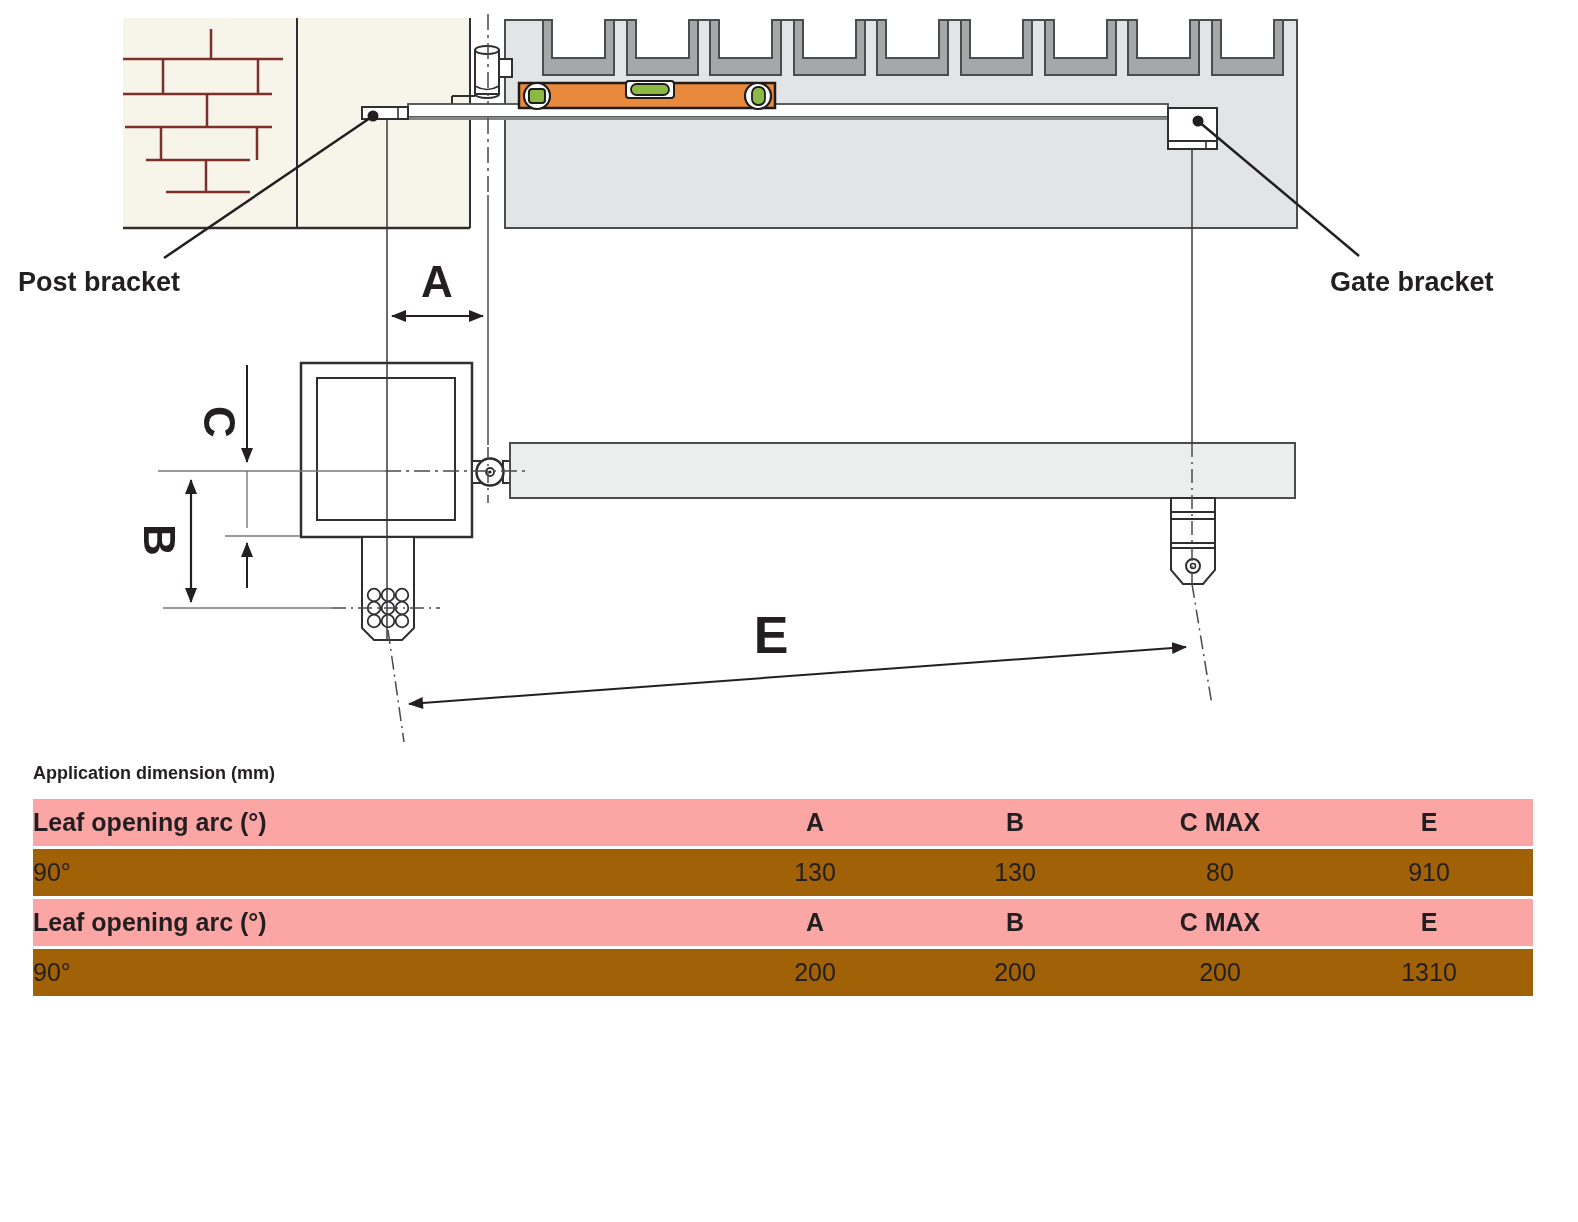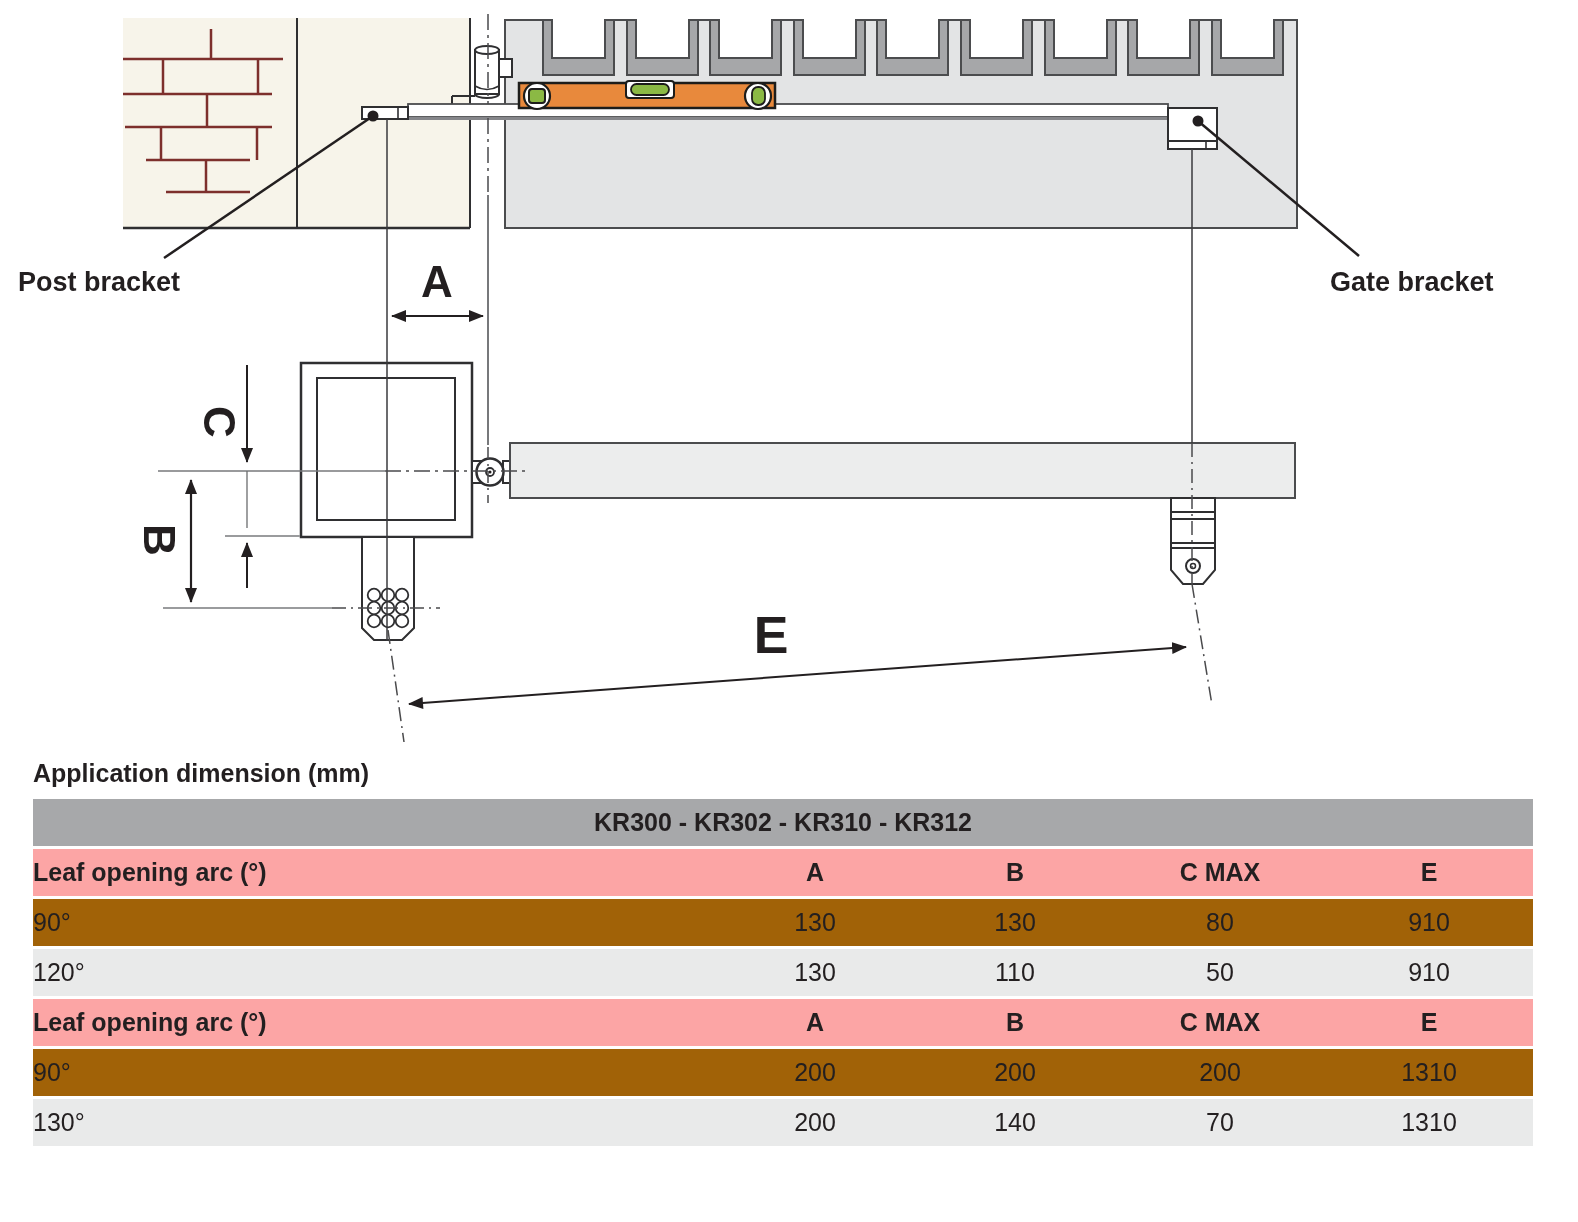--- a/index.html
+++ b/index.html
@@ -1,19 +1,19 @@
 <!DOCTYPE html>
 <html><head>
 <meta charset="utf-8">
 <style>
   html,body{margin:0;padding:0;background:#fff;}
   .page{width:1578px;height:1222px;background:#fff;position:relative;overflow:hidden;
         font-family:"Liberation Sans",sans-serif;color:#231f20;}
   svg.diagram{display:block;}
-  .table-title{margin:14px 0 12px 33px;font-size:25px;font-weight:bold;line-height:28px;}
+  .table-title{margin:14px 0 12px 33px;font-size:18px;font-weight:bold;line-height:28px;}
   table.dim{width:1500px;margin-left:33px;border-collapse:separate;border-spacing:0;
             table-layout:fixed;font-size:25px;color:#231f20;}
   table.dim td{height:47px;border-bottom:3px solid #fff;vertical-align:middle;padding:0;}
   tr.band td{background:#a7a8aa;text-align:center;font-weight:bold;}
   tr.head td{background:#fca5a5;font-weight:bold;}
   tr.head td.num, td.num{text-align:center;}
   tr.data td{background:#a16207;}
   tr.data.alt td{background:#e9eaea;}
   td.lbl{text-align:left;padding-left:10px;}
   text{font-family:"Liberation Sans",sans-serif;fill:#231f20;}
@@ -206,62 +206,45 @@
 <table class="dim">
   <colgroup>
     <col style="width:682px">
         <col style="width:200px">
         <col style="width:200px">
     <col style="width:210px">
         <col style="width:208px">
   </colgroup>
   <tbody>
 
-    <tr class="band">
-      <td colspan="5">KR300 - KR302 - KR310 - KR312</td>
-    </tr>
     <tr class="head">
       <td class="lbl">Leaf opening arc (°)</td>
       <td class="num">A</td>
       <td class="num">B</td>
       <td class="num">C MAX</td>
       <td class="num">E</td>
     </tr>
     <tr class="data">
       <td class="lbl">90°</td>
       <td class="num">130</td>
       <td class="num">130</td>
       <td class="num">80</td>
       <td class="num">910</td>
     </tr>
-    <tr class="data alt">
-      <td class="lbl">120°</td>
-      <td class="num">130</td>
-      <td class="num">110</td>
-      <td class="num">50</td>
-      <td class="num">910</td>
-    </tr>
 
     <tr class="head">
       <td class="lbl">Leaf opening arc (°)</td>
       <td class="num">A</td>
       <td class="num">B</td>
       <td class="num">C MAX</td>
       <td class="num">E</td>
     </tr>
     <tr class="data">
       <td class="lbl">90°</td>
       <td class="num">200</td>
       <td class="num">200</td>
       <td class="num">200</td>
       <td class="num">1310</td>
     </tr>
-    <tr class="data alt">
-      <td class="lbl">130°</td>
-      <td class="num">200</td>
-      <td class="num">140</td>
-      <td class="num">70</td>
-      <td class="num">1310</td>
-    </tr>
   </tbody>
 </table>
 
 </div>
 
 </body></html>

